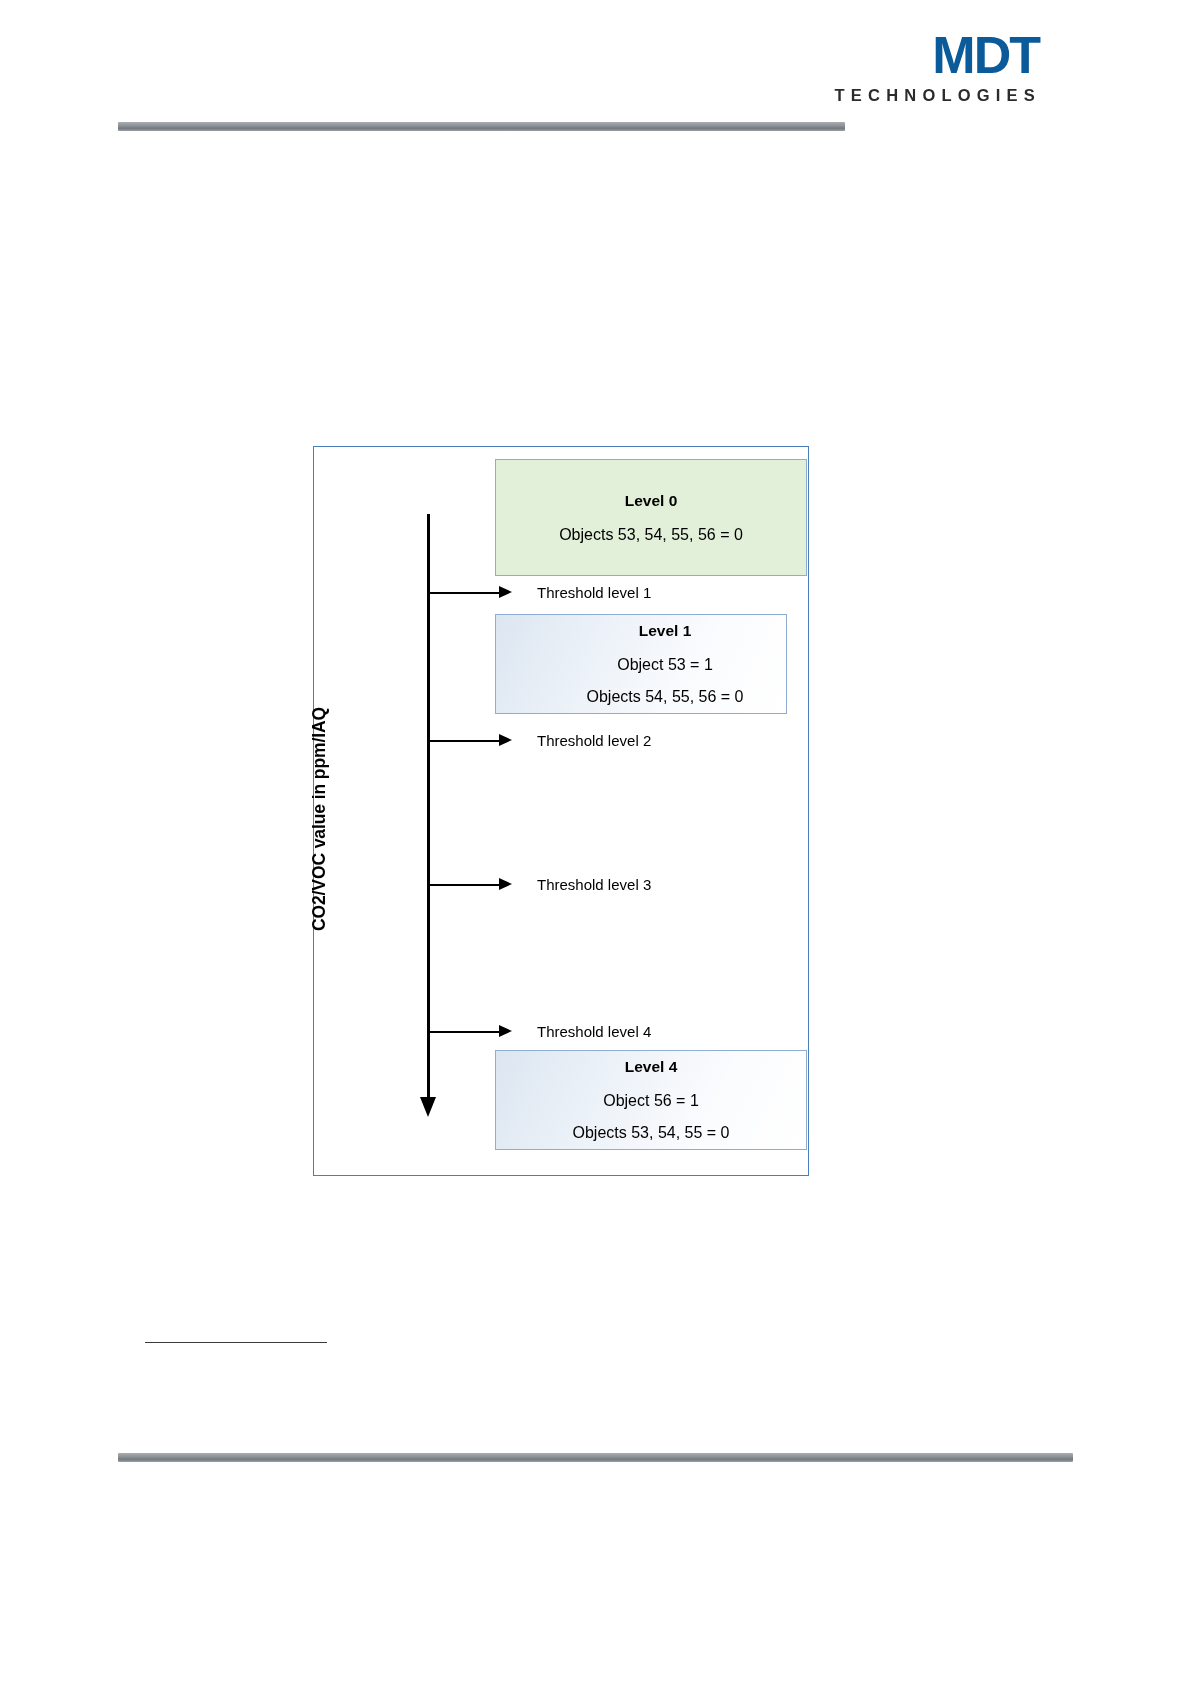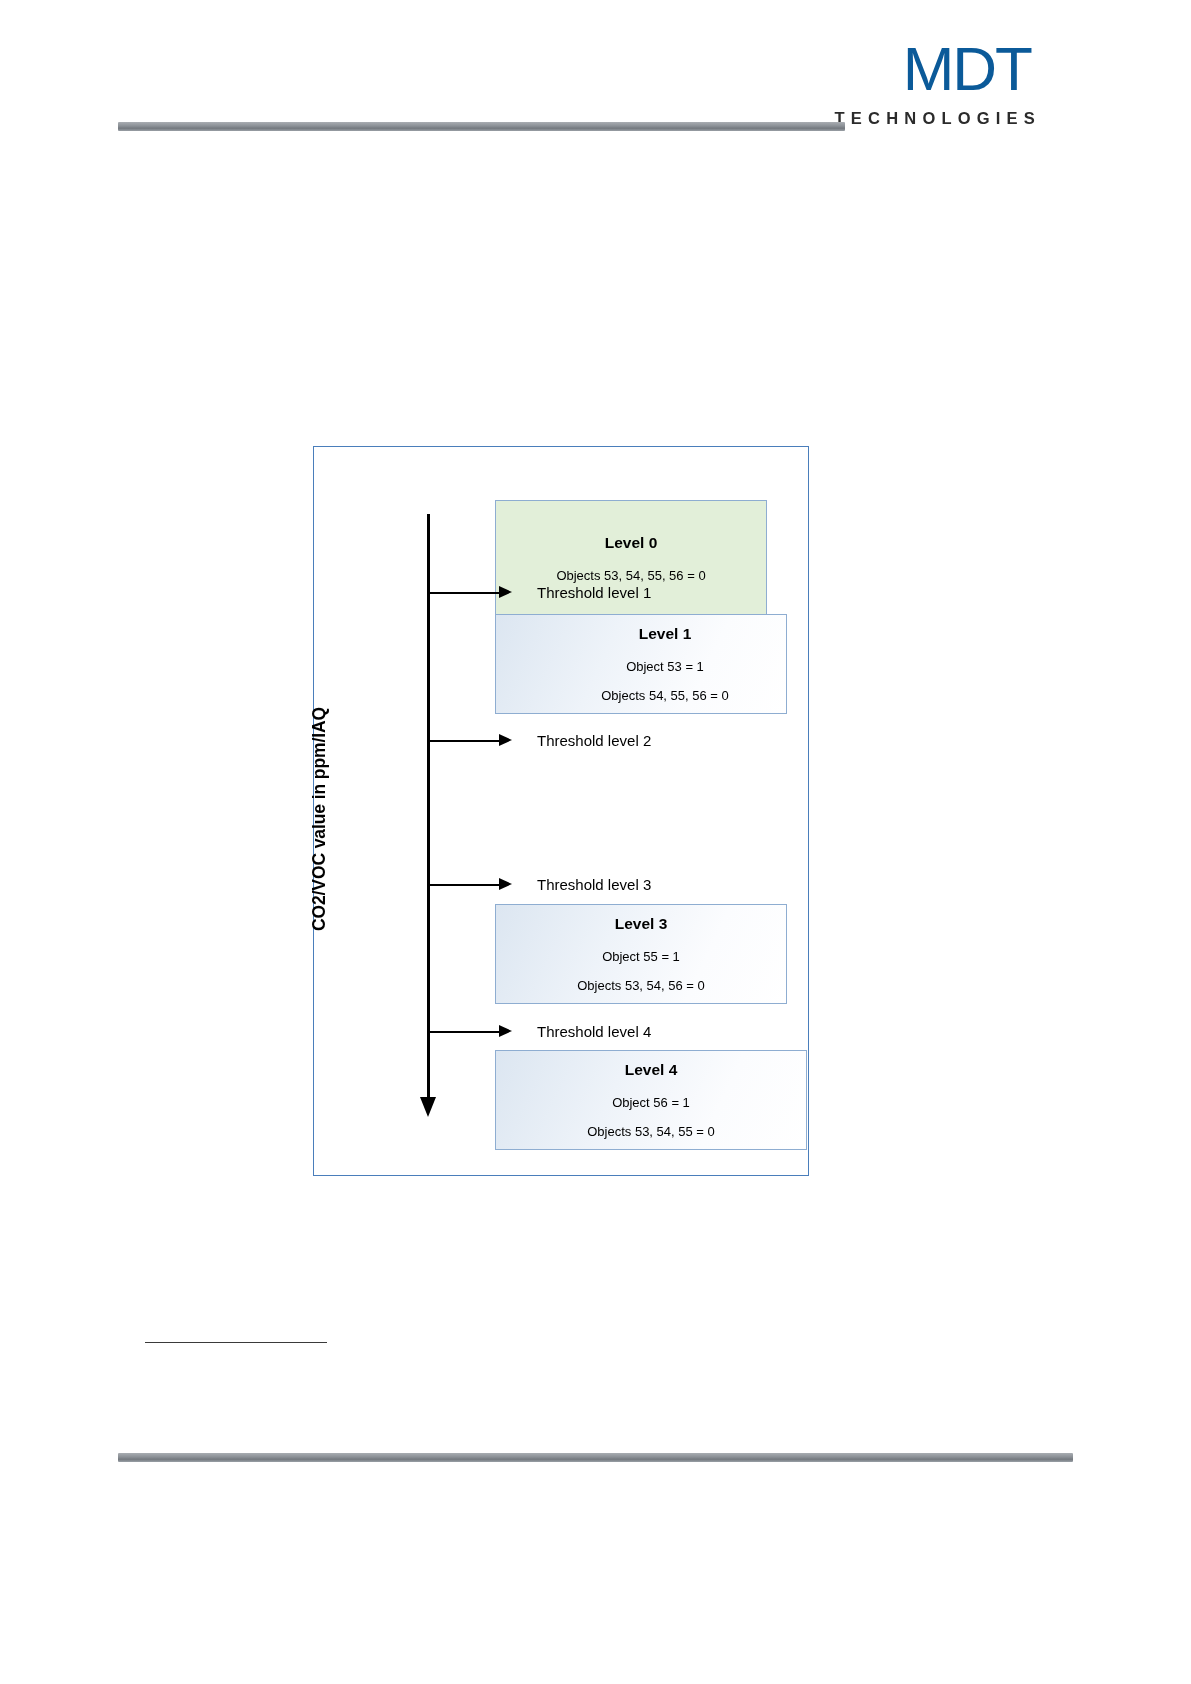--- a/index.html
+++ b/index.html
@@ -18,26 +18,26 @@
   
   .logo-wrap {
     position: absolute;
     top: 28px;
     right: 148px;
     text-align: right;
     width: 320px;
   }
   .logo-mdt {
     font-family: "Liberation Sans", sans-serif;
-    font-weight: normal;
-    font-size: 62px;
+    font-weight: bold;
+    font-size: 52px;
     letter-spacing: -2px;
     color: #0b5a99;
     line-height: 0.92;
-    margin: 12px;
+    margin: 4px;
     display: block;
   }
   .logo-sub {
     font-family: "Liberation Sans", sans-serif;
     font-size: 16.5px;
     font-weight: bold;
     letter-spacing: 6.2px;
     color: #2b2b2b;
     margin: 6px 0 8px 0;
     display: block;
@@ -164,21 +164,21 @@
   .lvl-box.blue {
     background: linear-gradient(115deg, #dce6f1 0%, #eef3f9 38%, #fbfcfe 70%, #ffffff 100%);
   }
   .lvl-title {
     font-size: 15.5px;
     font-weight: bold;
     color: #000000;
     margin-bottom: 16px;
   }
   .lvl-line {
-    font-size: 13px;
+    font-size: 16px;
     color: #000000;
     margin-bottom: 14px;
   }
   .lvl-line:last-child { margin-bottom: 0; }
 </style>
 </head>
 <body>
 
 <div class="logo-wrap">
   <span class="logo-mdt">MDT</span>
@@ -187,21 +187,21 @@
 
 <div class="header-rule"></div>
 
 <div class="diagram">
 
   <div class="axis-label">CO2/VOC value in ppm/IAQ</div>
 
   <div class="axis-arrow"></div>
   <div class="axis-arrow-head"></div>
 
-  <div class="lvl-box green" style="left:181px; top:12px; width:272px; height:117px;margin-top:41px;">
+  <div class="lvl-box green" style="left:181px; top:12px; width:312px; height:117px;">
     <div class="lvl-title">Level 0</div>
     <div class="lvl-line">Objects 53, 54, 55, 56 = 0</div>
   </div>
 
   <div class="thr-arrow" style="top:145px;"></div>
   <div class="thr-arrow-head" style="top:139px;"></div>
   <div class="thr-label" style="top:137px;">Threshold level 1</div>
 
   <div class="lvl-box blue" style="left:181px; top:167px; width:292px; height:100px;padding-left:48px;">
     <div class="lvl-title">Level 1</div>
@@ -211,25 +211,20 @@
 
   <div class="thr-arrow" style="top:293px;"></div>
   <div class="thr-arrow-head" style="top:287px;"></div>
   <div class="thr-label" style="top:285px;">Threshold level 2</div>
 
 
   <div class="thr-arrow" style="top:437px;"></div>
   <div class="thr-arrow-head" style="top:431px;"></div>
   <div class="thr-label" style="top:429px;">Threshold level 3</div>
 
-  <div class="lvl-box blue" style="left:181px; top:457px; width:292px; height:100px;">
-    <div class="lvl-title">Level 3</div>
-    <div class="lvl-line">Object 55 = 1</div>
-    <div class="lvl-line">Objects 53, 54, 56 = 0</div>
-  </div>
 
   <div class="thr-arrow" style="top:584px;"></div>
   <div class="thr-arrow-head" style="top:578px;"></div>
   <div class="thr-label" style="top:576px;">Threshold level 4</div>
 
   <div class="lvl-box blue" style="left:181px; top:603px; width:312px; height:100px;">
     <div class="lvl-title">Level 4</div>
     <div class="lvl-line">Object 56 = 1</div>
     <div class="lvl-line">Objects 53, 54, 55 = 0</div>
   </div>

